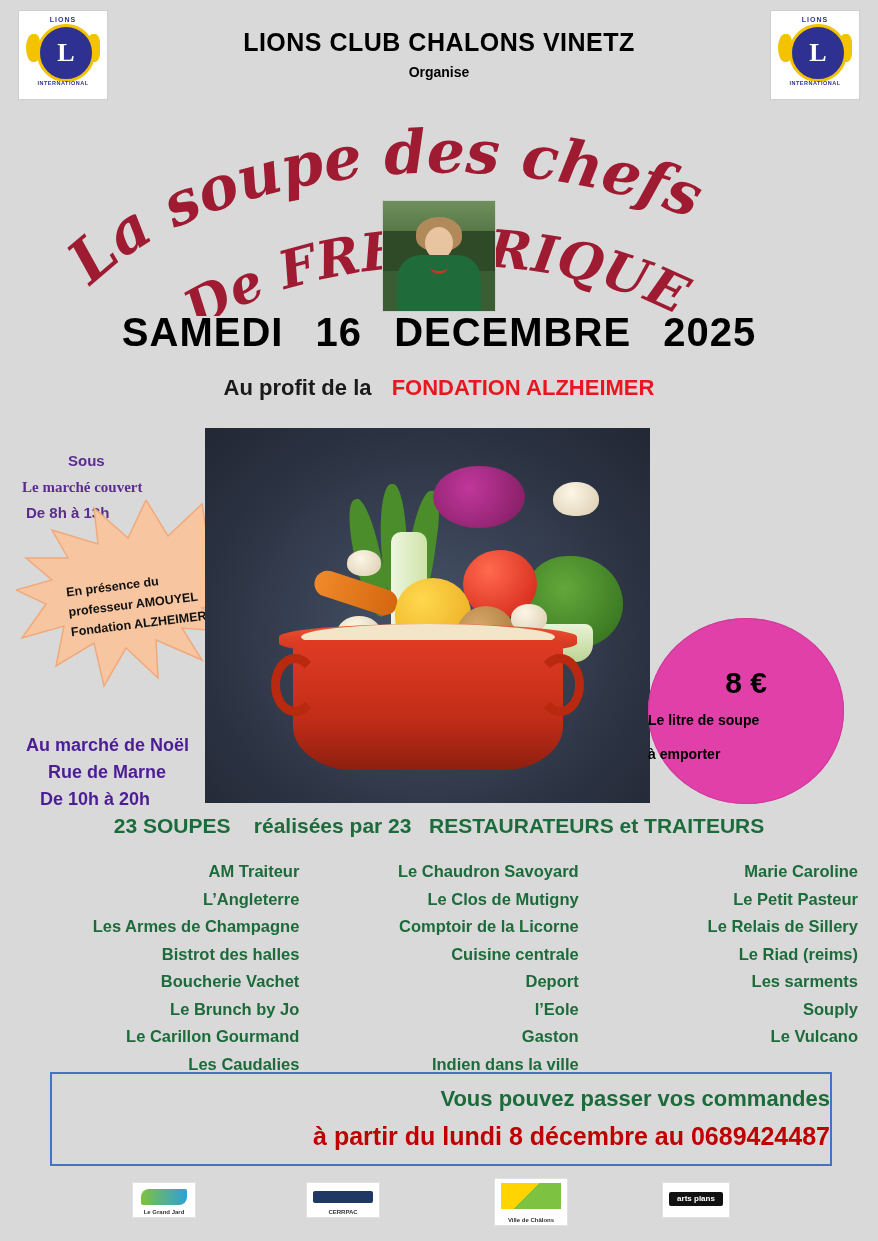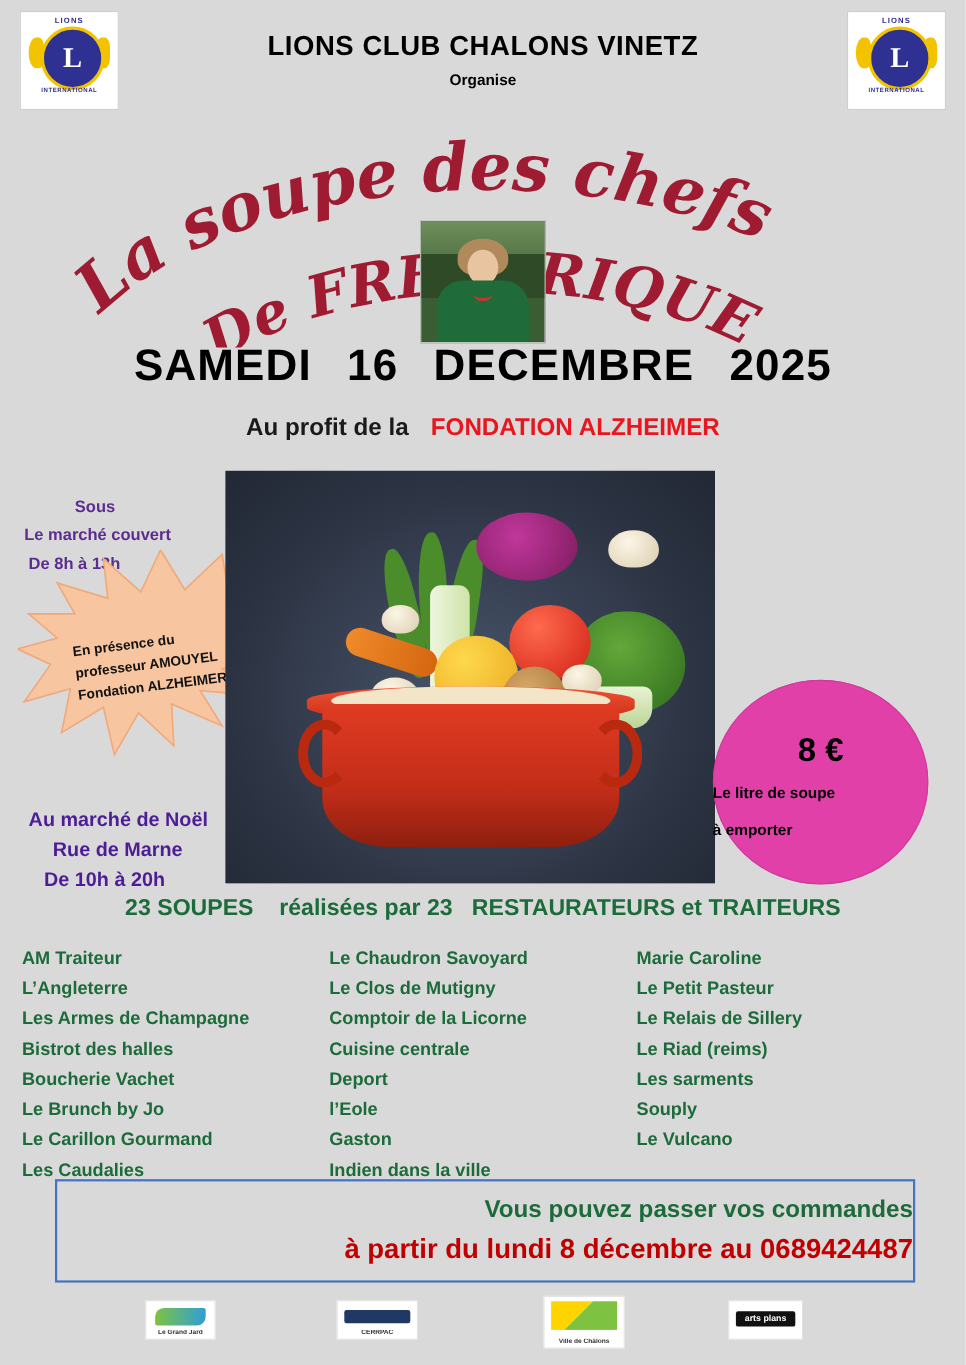--- a/index.html
+++ b/index.html
@@ -202,21 +202,21 @@
     position: absolute;
     left: 22px;
     top: 448px;
     width: 180px;
     color: #5b2d8e;
     font-size: 15px;
     font-weight: bold;
     line-height: 26px;
   }
   .left-info-1 .l1 { padding-left: 46px; }
-  .left-info-1 .l2 { padding-left: 0px; }
+  .left-info-1 .l2 { padding-left: 0px; font-family: Liberation Serif, serif; }
   .left-info-1 .l3 { padding-left: 4px; }
 
   .left-info-2 {
     position: absolute;
     left: 22px;
     top: 732px;
     width: 190px;
     color: #4c1d95;
     font-size: 18px;
     font-weight: bold;
@@ -403,21 +403,21 @@
   
   .rest-cols {
     position: absolute;
     top: 858px;
     left: 20px;
     width: 838px;
     display: flex;
   }
   .rest-col {
     flex: 1;
-    text-align: left;
+    text-align: right;
     color: #1c6b3a;
     font-size: 16.5px;
     font-weight: bold;
     line-height: 27.5px;
   }
 
   
   .orders-box {
     position: absolute;
     left: 50px;

